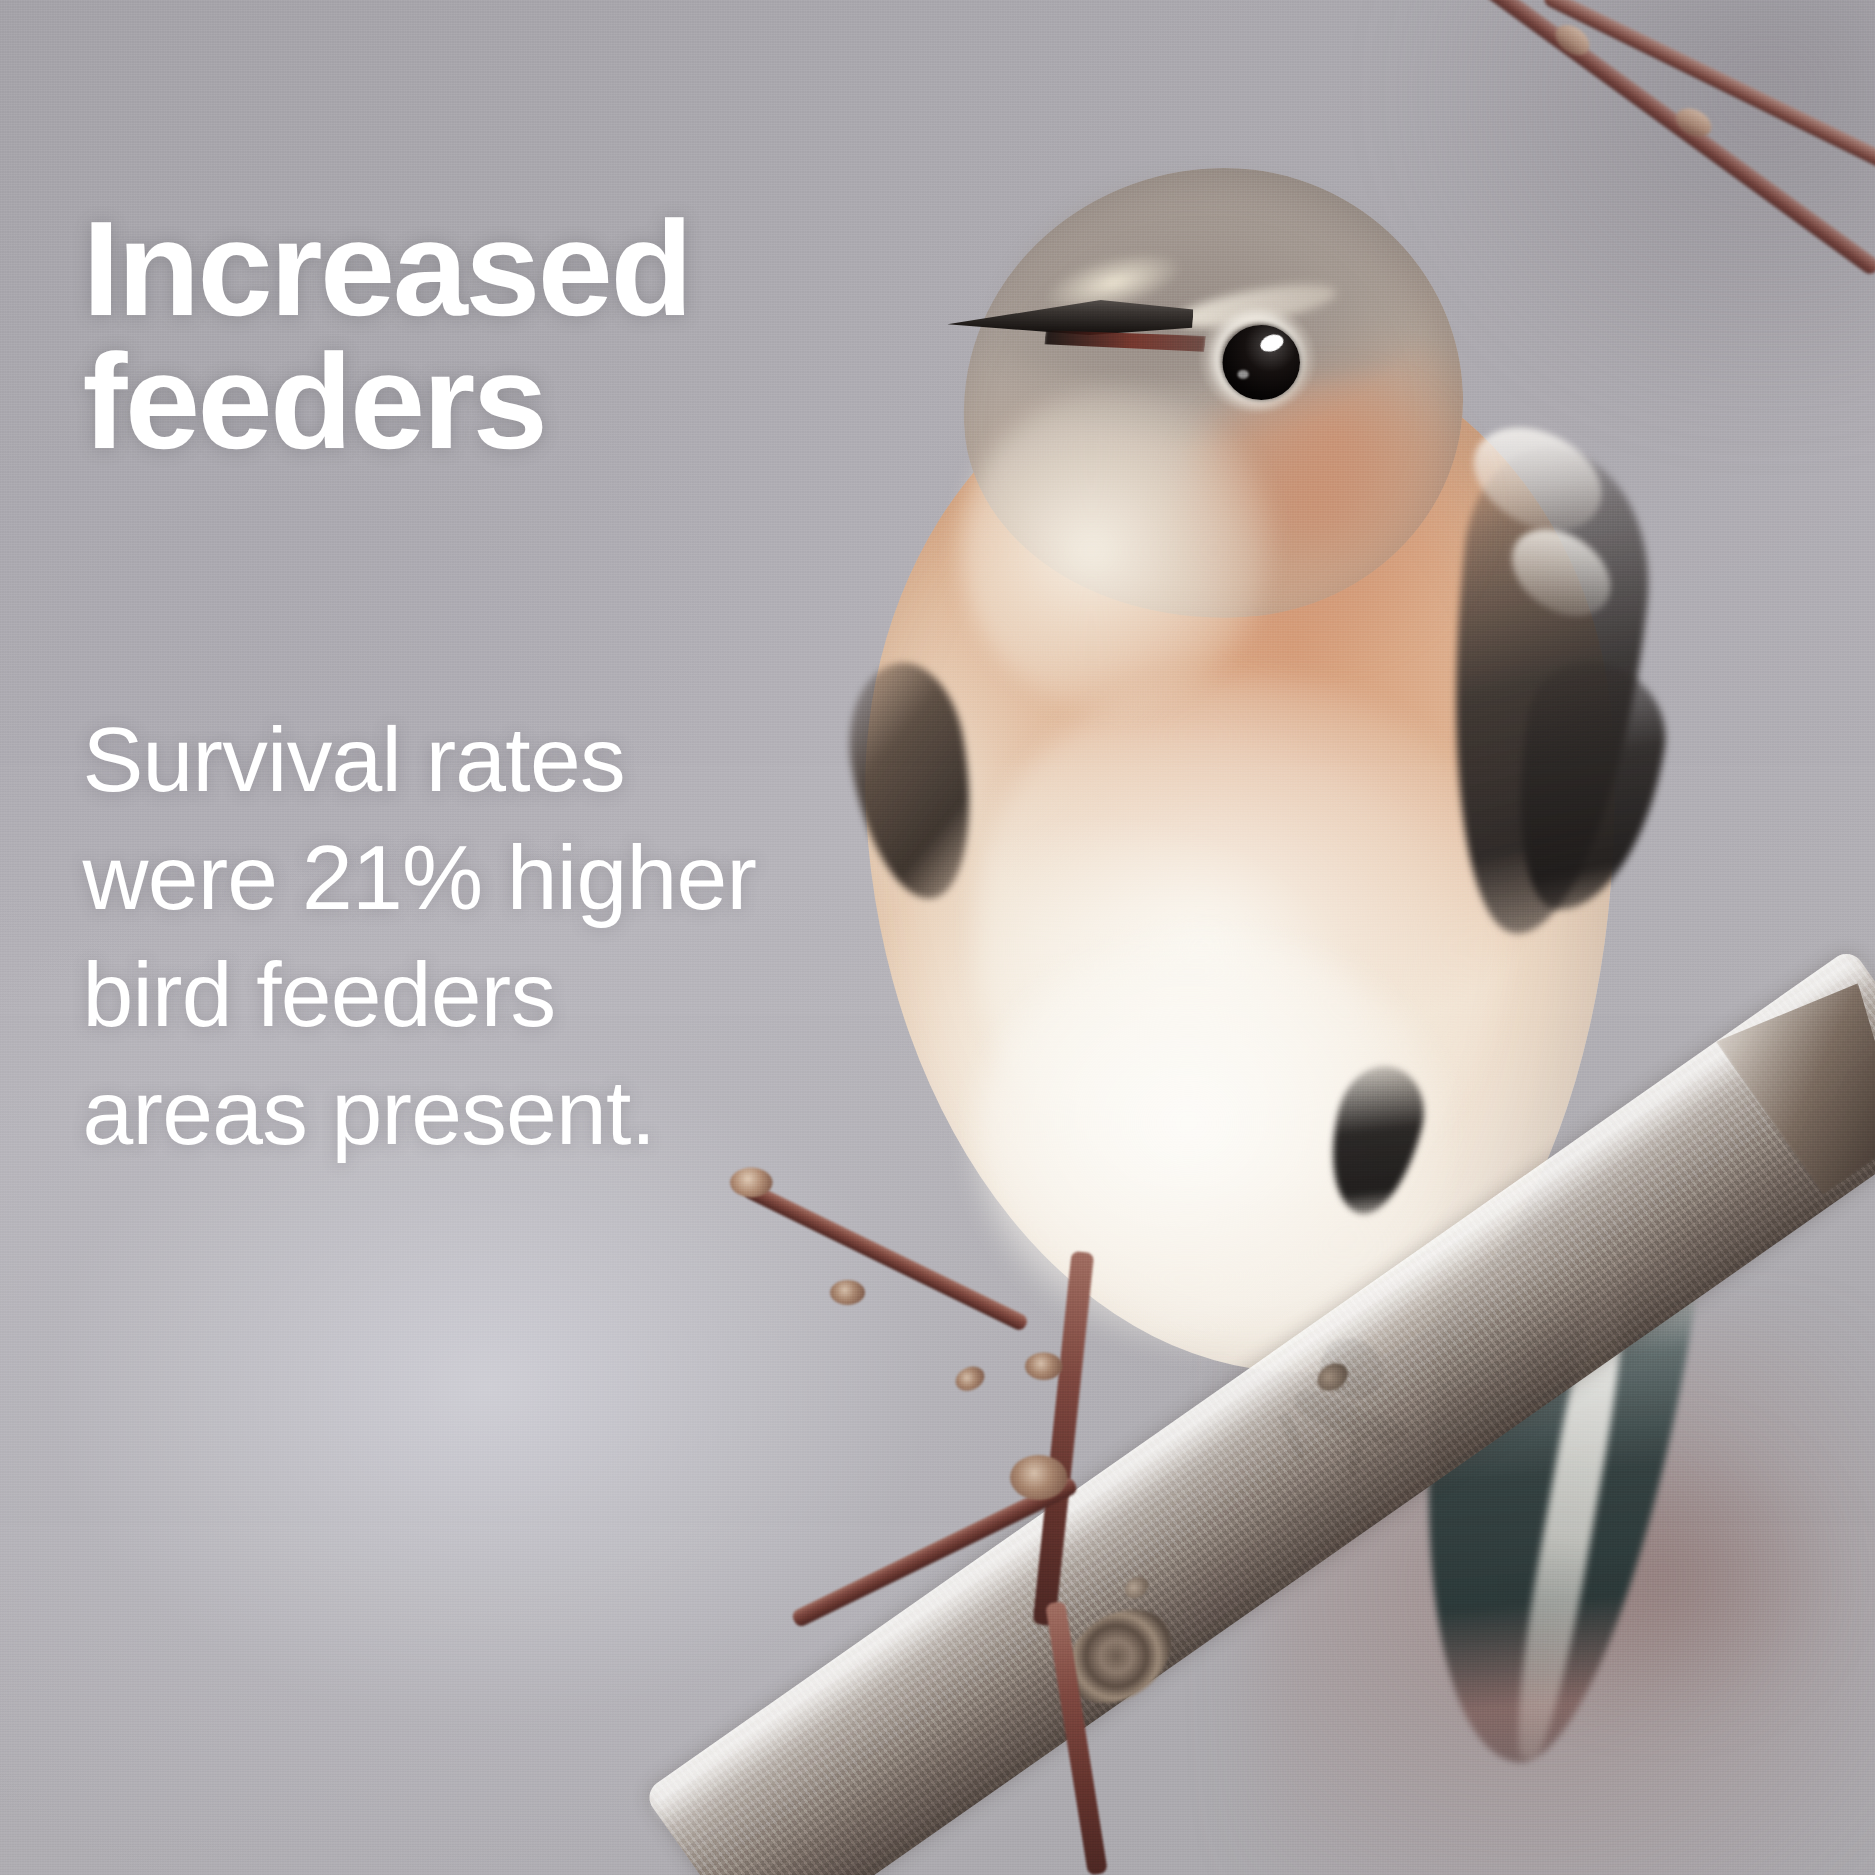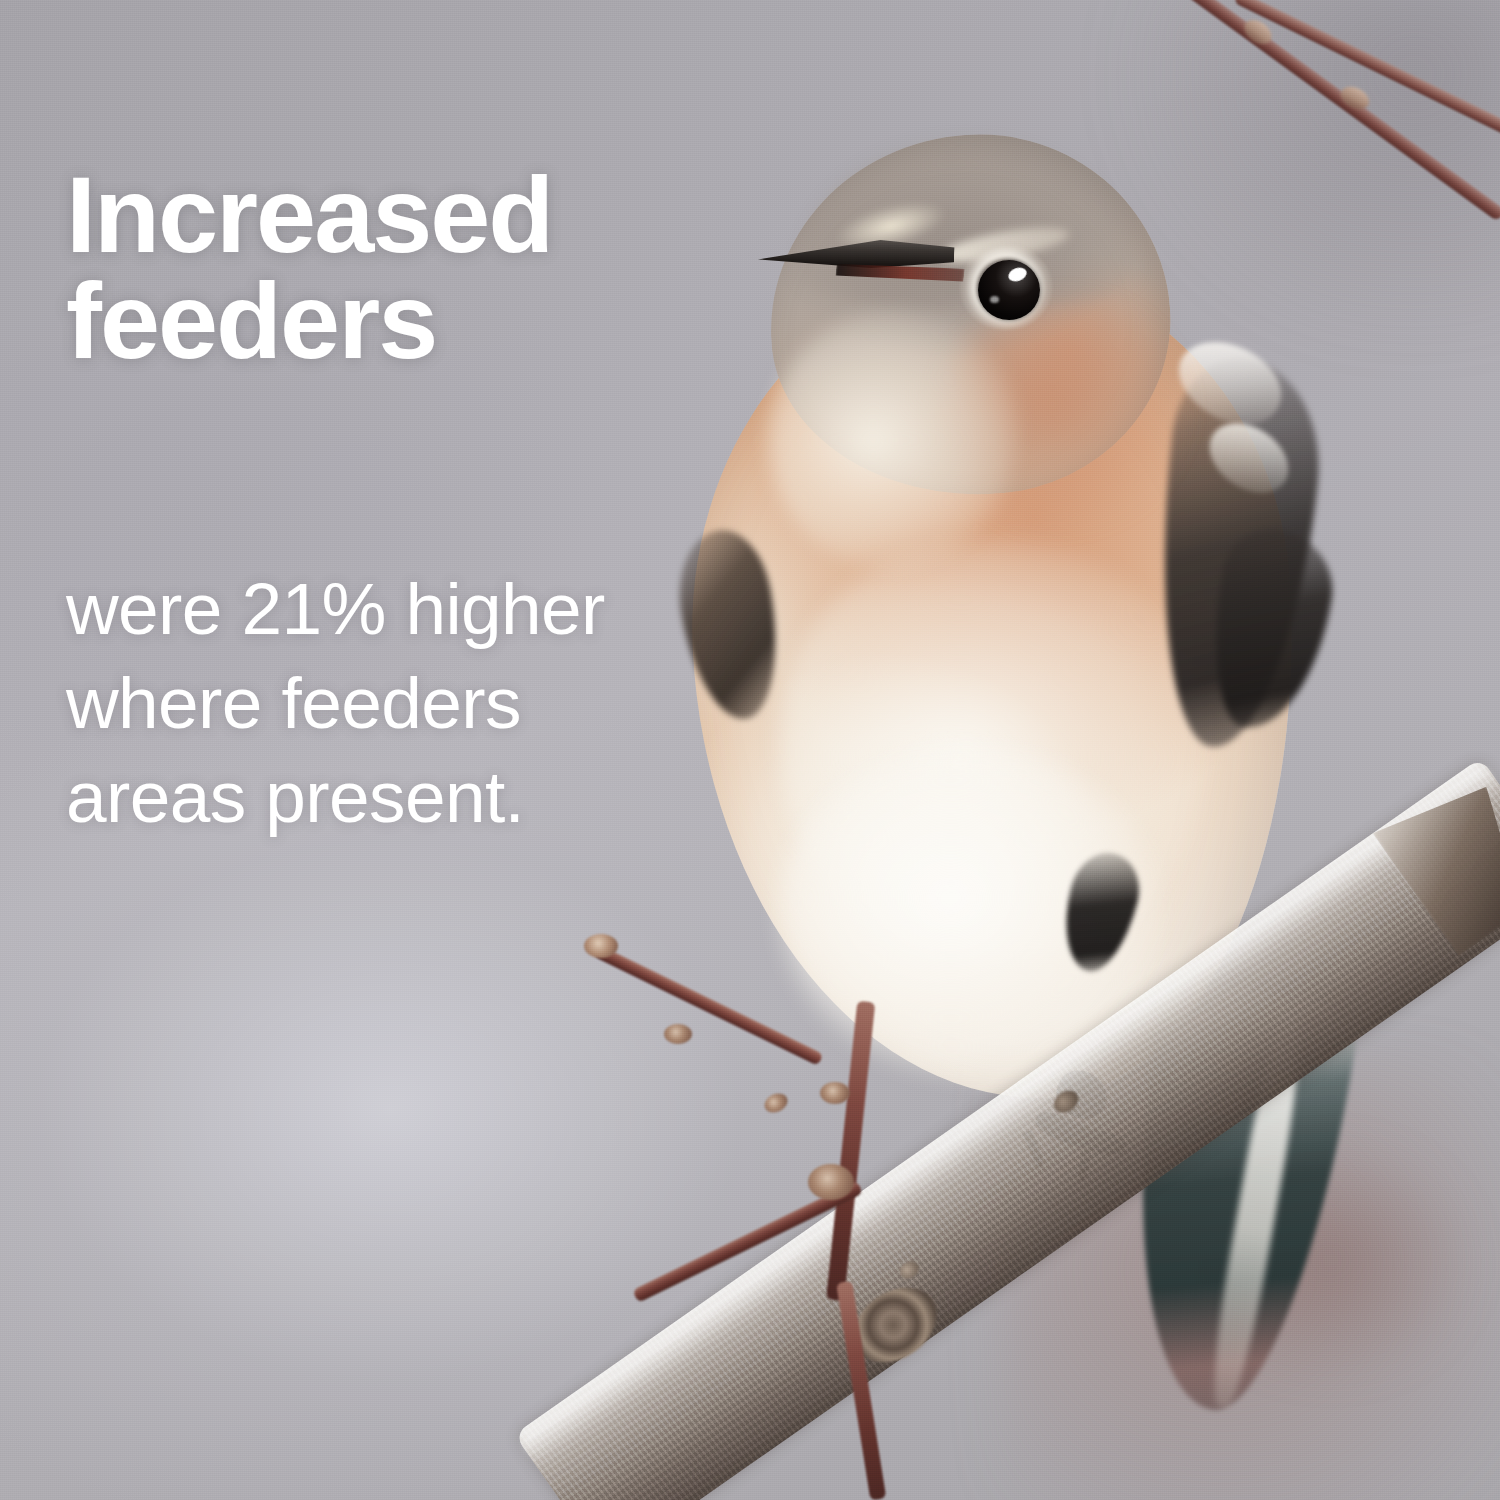--- a/index.html
+++ b/index.html
@@ -530,18 +530,19 @@
   <div class="ft-node ftn4"></div>
 
   <div class="bg-noise"></div>
 
   <div class="headline">
     <span>Increased</span>
     <span>feeders</span>
   </div>
 
   <div class="bodytext">
+    <span>Survival rates</span>
     <span>were 21% higher</span>
-    <span>where feeders</span>
+    <span>bird feeders</span>
     <span>areas present.</span>
   </div>
 
 </div>
 
 </body></html>

